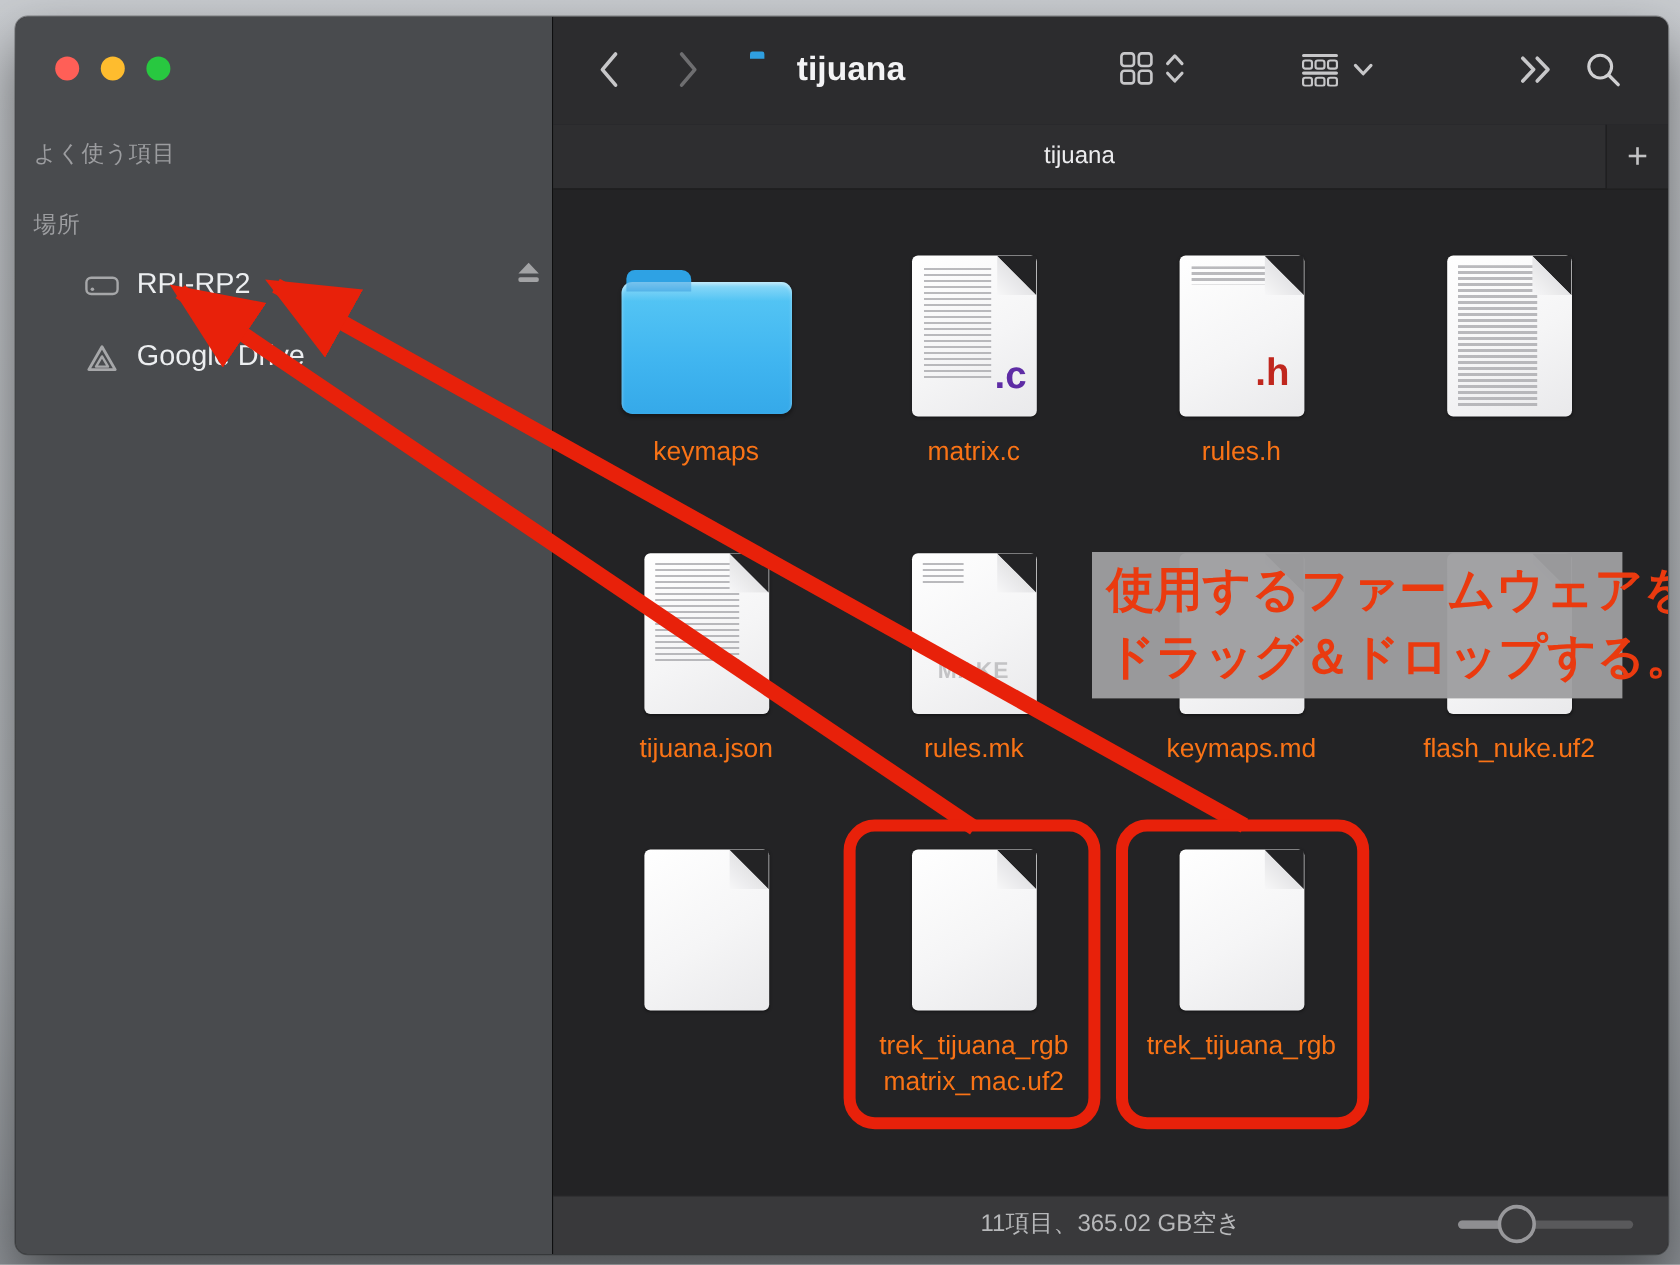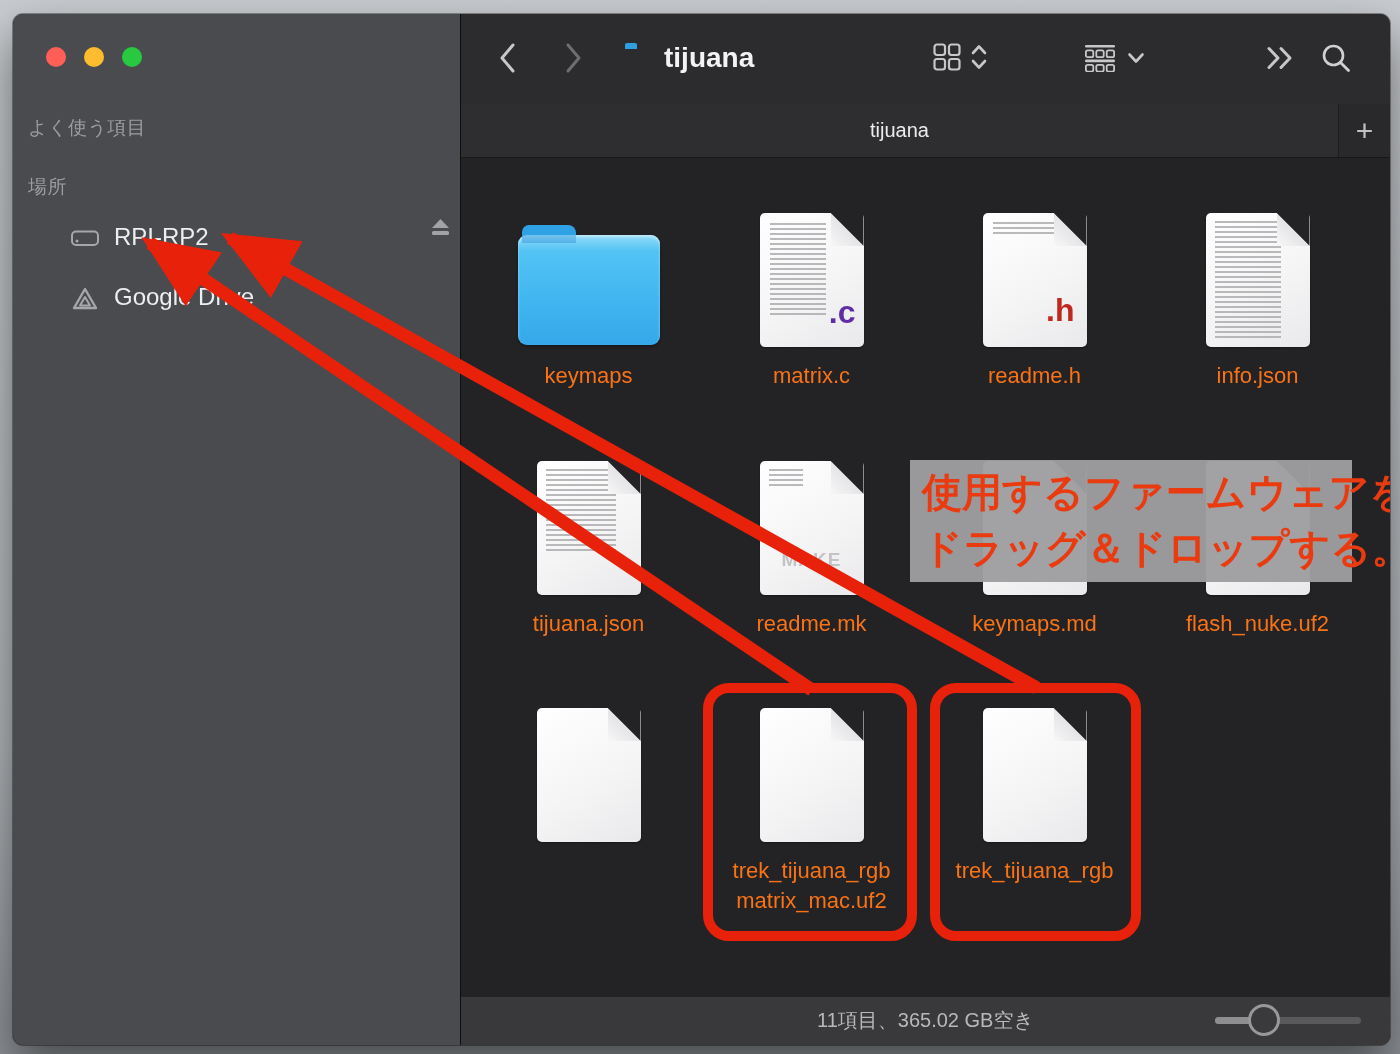--- a/index.html
+++ b/index.html
@@ -216,31 +216,28 @@
             </div>
         </div>
         <div class="cell c2 r0">
           <div class="iconwrap">
               <div class="doc">
             <div class="lines lines-head"></div>
             <div class="doc-ext ext-h">.h</div>
           </div>
             </div>
           <div class="flabel">
-              <span>readme.h</span>
+              <span>rules.h</span>
             </div>
         </div>
         <div class="cell c3 r0">
           <div class="iconwrap">
               <div class="doc">
             <div class="lines lines-dense"></div>
           </div>
-            </div>
-          <div class="flabel">
-              <span>info.json</span>
             </div>
         </div>
 
         <div class="cell c0 r1">
           <div class="iconwrap">
               <div class="doc">
             <div class="lines lines-json"></div>
           </div>
             </div>
           <div class="flabel">
@@ -248,21 +245,21 @@
             </div>
         </div>
         <div class="cell c1 r1">
           <div class="iconwrap">
               <div class="doc">
             <div class="lines lines-mk"></div>
             <div class="doc-watermark">MAKE</div>
           </div>
             </div>
           <div class="flabel">
-              <span>readme.mk</span>
+              <span>rules.mk</span>
             </div>
         </div>
         <div class="cell c2 r1">
           <div class="iconwrap">
               <div class="doc"></div>
             </div>
           <div class="flabel">
               <span>keymaps.md</span>
             </div>
         </div>

